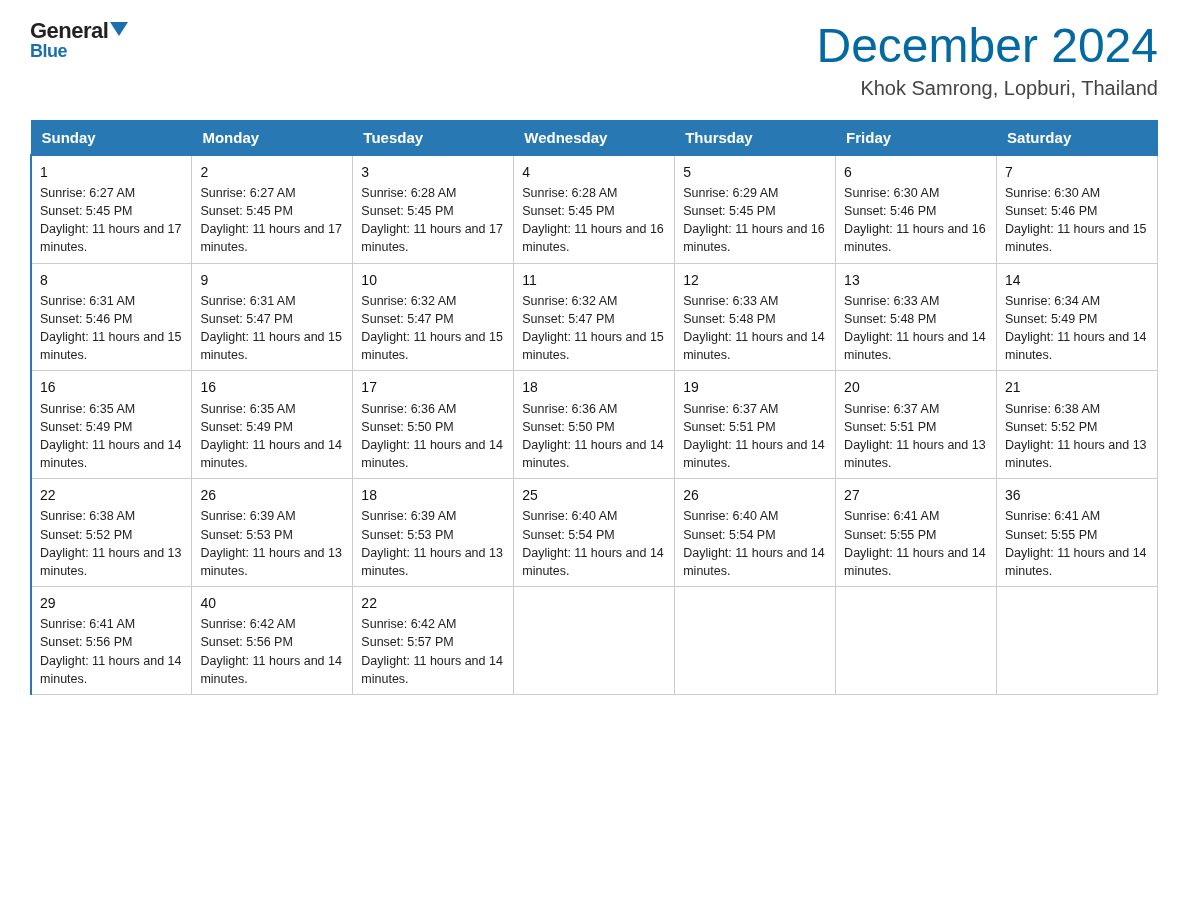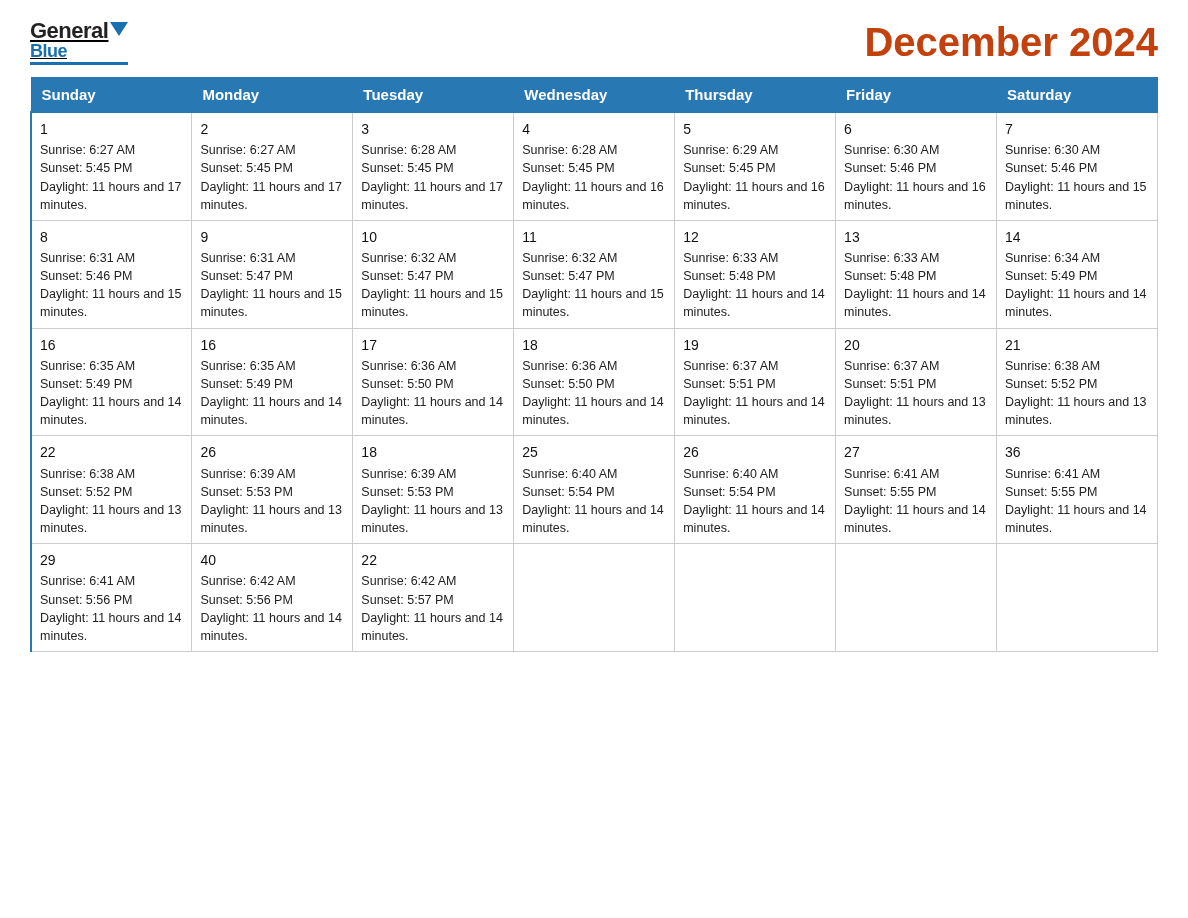--- a/index.html
+++ b/index.html
@@ -11,23 +11,22 @@
       padding: 20px 30px;
     }
     .header {
       display: flex;
       justify-content: space-between;
       align-items: flex-start;
       margin-bottom: 10px;
     }
     .logo {
       display: flex;
-      flex-direction: column;
+      flex-direction: row;
       align-items: flex-end;
-      text-decoration: underline;
     }
     .logo-general {
       font-size: 22px;
       font-weight: bold;
       color: #222;
       letter-spacing: -0.5px;
     }
     .logo-blue {
       font-size: 18px;
       font-weight: bold;
@@ -49,34 +48,34 @@
     .logo-line {
       width: 100%;
       height: 3px;
       background: #1a6faf;
       margin-top: 2px;
     }
     .title-block {
       text-align: right;
     }
     .month-title {
-      font-size: 40px;
-      font-weight: bold;
-      color: #c2410c;
+      font-size: 48px;
+      font-weight: normal;
+      color: #0369a1;
       line-height: 1.1;
     }
     .location-title {
       font-size: 20px;
       color: #444;
       margin-top: 4px;
     }
     .calendar-table {
       width: 100%;
       border-collapse: collapse;
-      margin-top: 12px;
+      margin-top: 20px;
     }
     .calendar-table th {
       background: #2878b4;
       color: #fff;
       font-size: 15px;
       font-weight: bold;
       padding: 8px 10px;
       text-align: left;
       border: 1px solid #2878b4;
     }
@@ -131,20 +130,21 @@
           <span class="logo-general">General</span>
           <span class="logo-triangle"></span>
         </div>
         <span class="logo-blue">Blue</span>
       </div>
     </div>
     <div class="logo-line"></div>
   </div>
   <div class="title-block">
     <div class="month-title">December 2024</div>
+    <div class="location-title">Khok Samrong, Lopburi, Thailand</div>
   </div>
 </div>
 
 <table class="calendar-table">
   <thead>
     <tr>
     <th>Sunday</th>
         <th>Monday</th>
         <th>Tuesday</th>
         <th>Wednesday</th>

